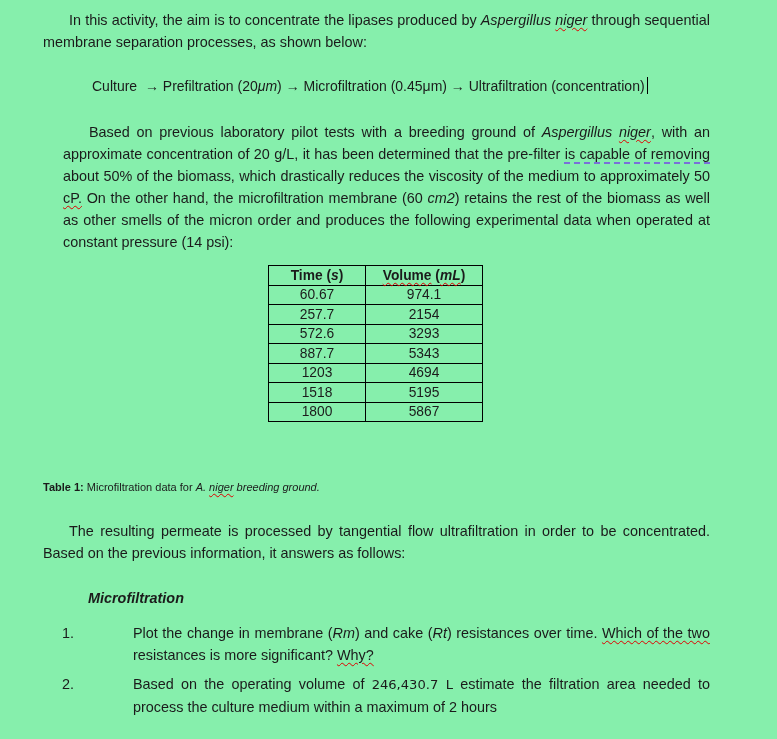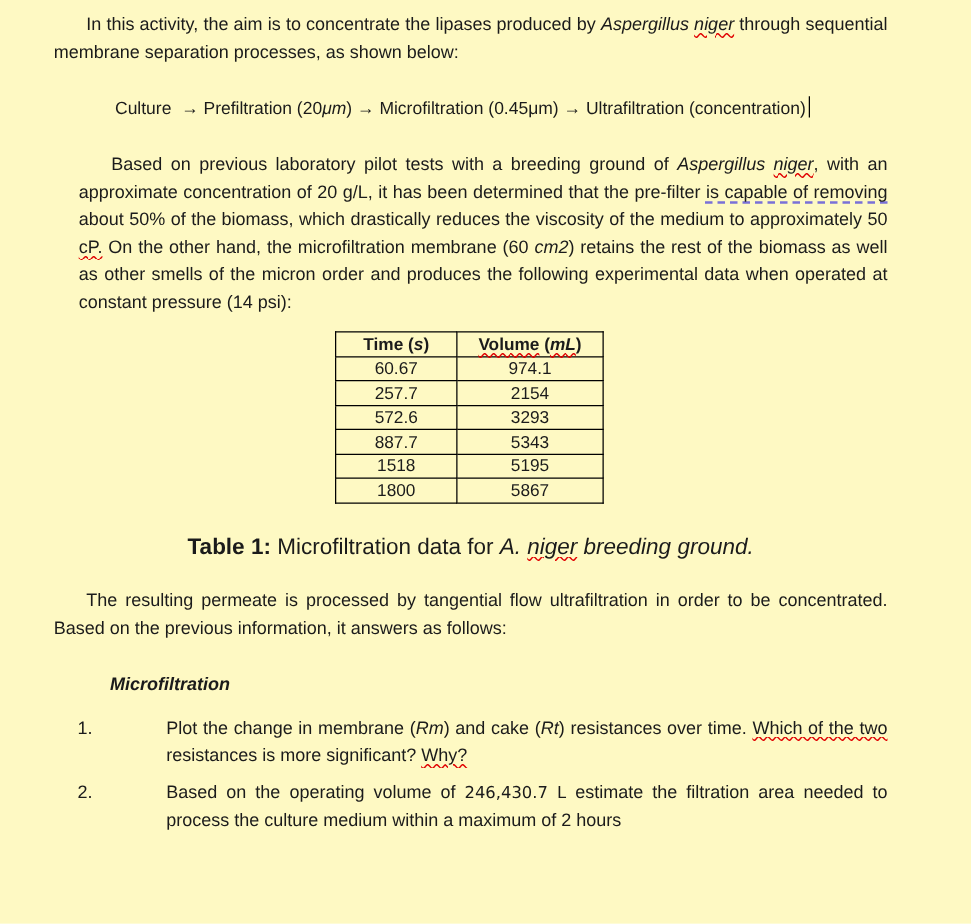--- a/index.html
+++ b/index.html
@@ -2,21 +2,21 @@
 <html><head>
 <meta charset="utf-8">
 <style>
   * { margin:0; padding:0; box-sizing:border-box; }
   html,body { background:#ffffff; }
   body {
     width:777px; height:739px; overflow:hidden;
     font-family:"Liberation Sans", sans-serif;
     color:#1b1b1b;
   }
-  .page { width:777px; height:739px; background:#fef9c3; padding:9px 67px 0 43px; }
+  .page { width:777px; height:739px; background:#86efac; padding:9px 67px 0 43px; }
   .para { font-size:14.4px; line-height:22px; text-align:justify; }
   .indent { text-indent:26px; }
   .flow { font-size:14px; line-height:22px; margin-top:22px; padding-left:49px; white-space:pre; }
   .p2 { margin-top:24px;margin-left:20px; }
   i { font-style:italic; }
   .sp-red {
     text-decoration-line:underline; text-decoration-style:wavy;
     text-decoration-color:#e00000; text-decoration-thickness:1px; text-underline-offset:2px;
   }
   .gr-blue {
@@ -25,21 +25,21 @@
   }
   .caret { display:inline-block; width:1.5px; height:17px; background:#000; vertical-align:-3px; margin-left:2px; }
   table.data { border-collapse:collapse; margin:12px 0 0 225px; font-size:13.8px; }
   table.data th, table.data td {
     border:1.5px solid #000; text-align:center; vertical-align:middle;
     height:19.5px; padding:0 2px; font-weight:normal;
   }
   table.data th { font-weight:bold; }
   .col-time { width:97px;margin-top:36px; }
   .col-vol  { width:117px; }
-  .caption { margin-top:23px; text-align:center; font-size:18px; line-height:22px; }
+  .caption { margin-top:54px; text-align:left; font-size:11px; line-height:22px; }
   .caption b { font-weight:bold; }
   .p3 { margin-top:22px; }
   .mf-heading { margin:23px 0 0 45px; font-weight:bold; font-style:italic; font-size:14.4px; line-height:22px; }
   .list-item { display:flex; font-size:14.4px; line-height:22px; }
   .li-1 { margin-top:13px; }
   .li-2 { margin-top:7px; }
   .list-item .num { flex:none; width:26px; margin-left:19px; }
   .li-body { flex:1; text-align:justify;margin-left:45px; }
   .alt-num { font-family:"DejaVu Sans", sans-serif; font-size:13.1px; }
 </style>
@@ -70,20 +70,24 @@
         </tr>
     <tr>
           <td>572.6</td>
           <td>3293</td>
         </tr>
     <tr>
           <td>887.7</td>
           <td>5343</td>
         </tr>
     <tr>
+          <td>1203</td>
+          <td>4694</td>
+        </tr>
+    <tr>
           <td>1518</td>
           <td>5195</td>
         </tr>
     <tr>
           <td>1800</td>
           <td>5867</td>
         </tr>
   </tbody>
     </table>
 

